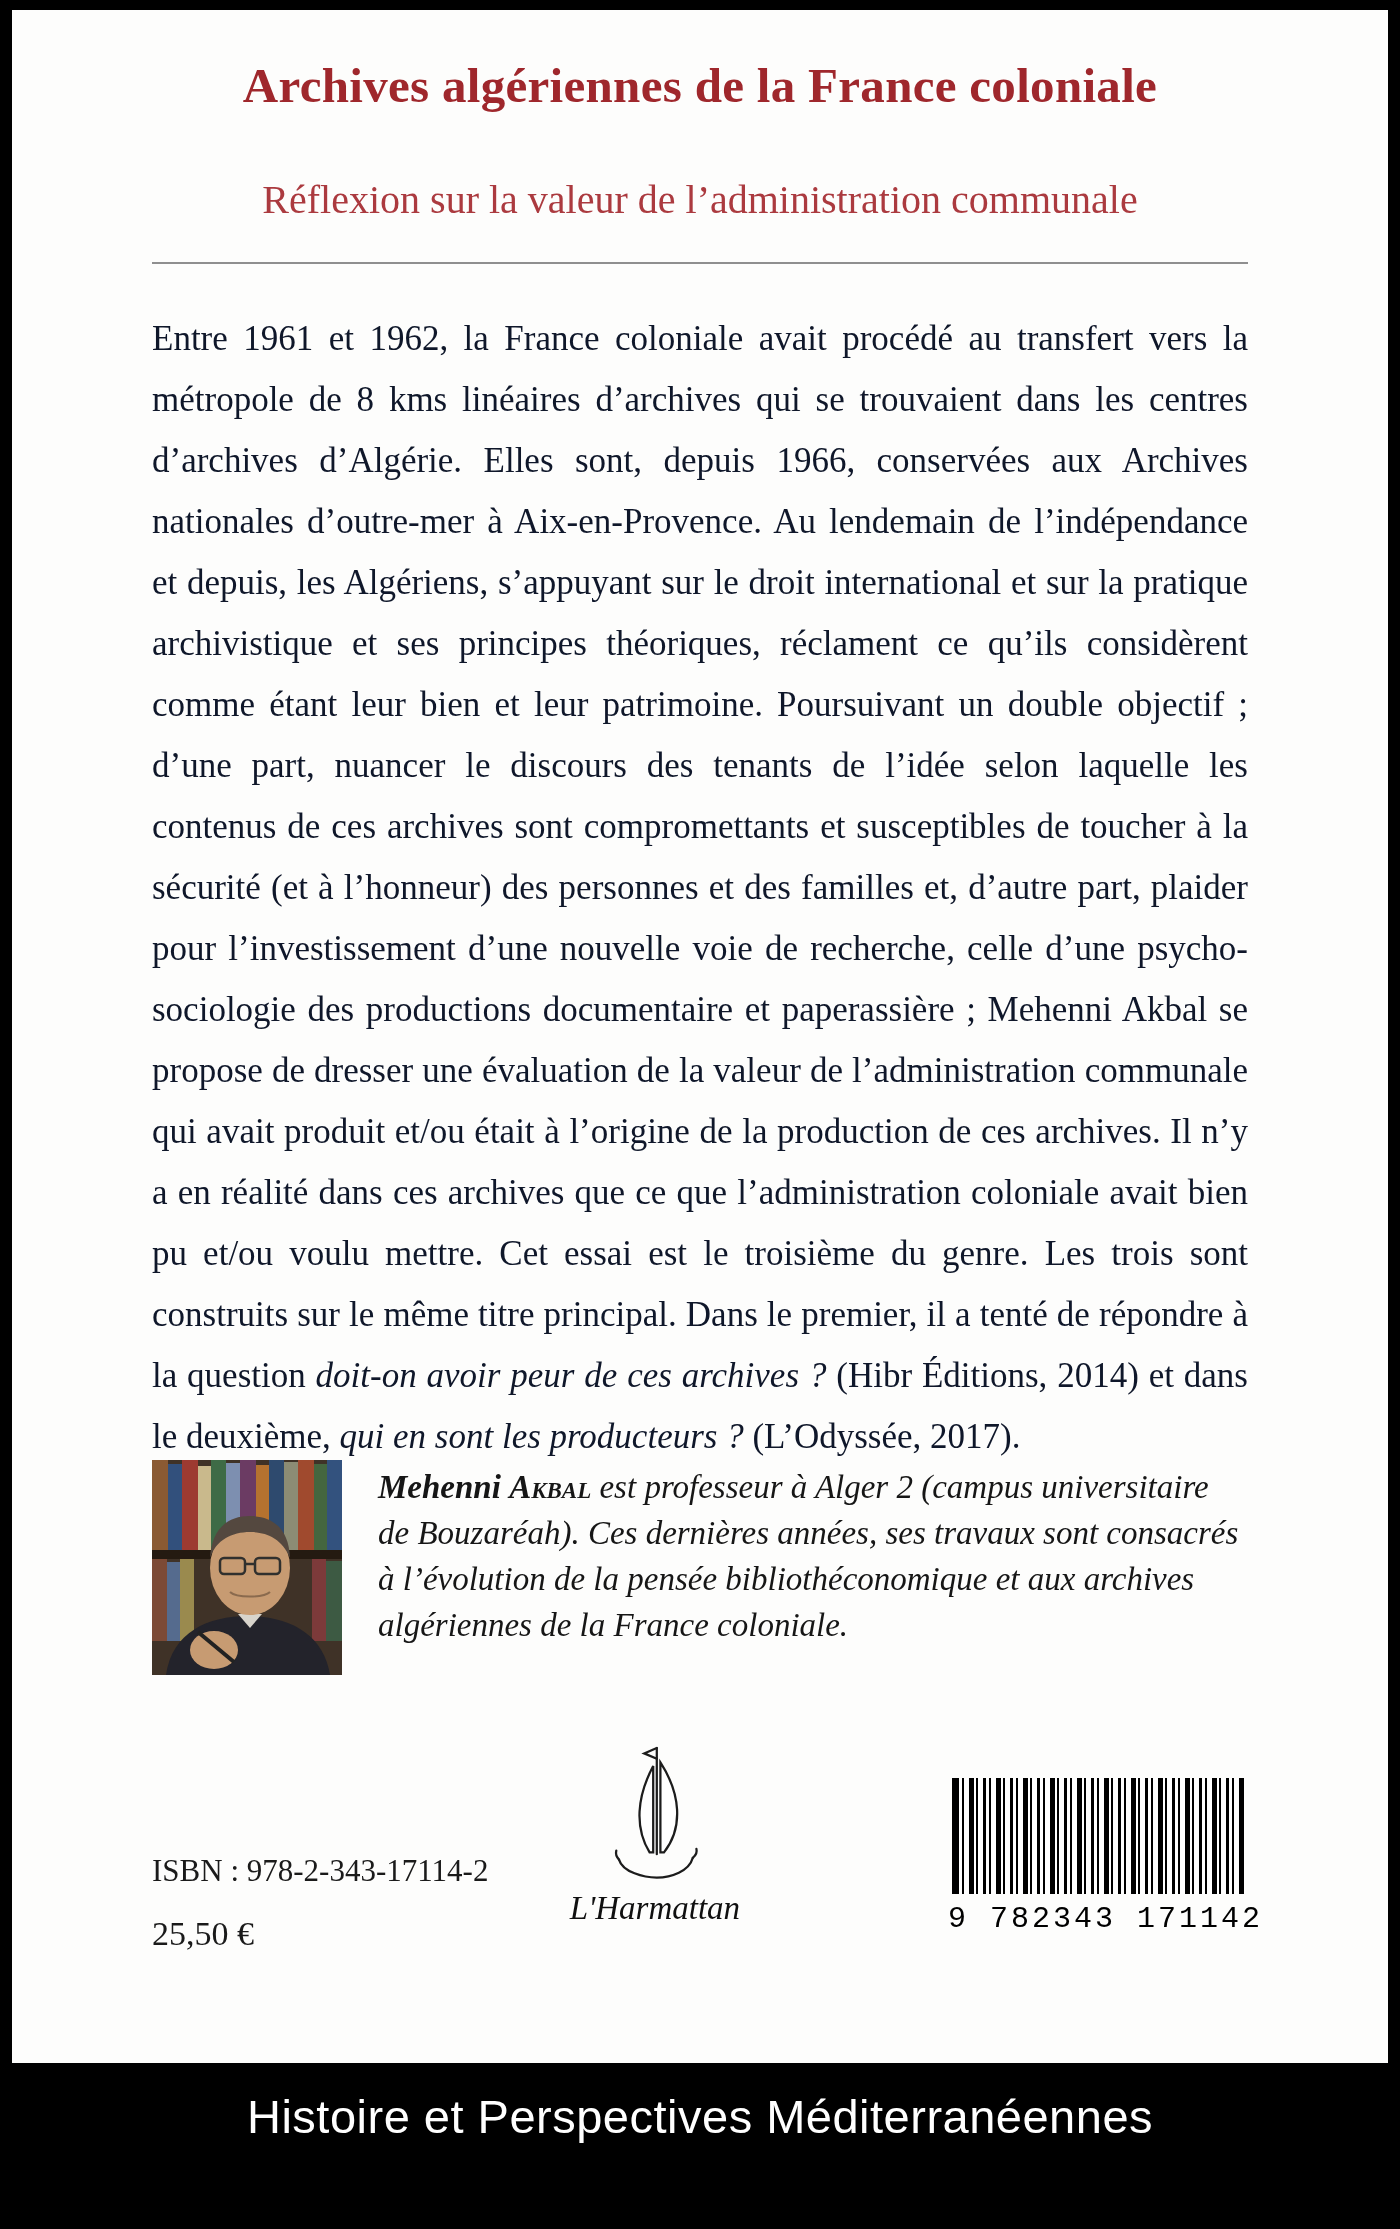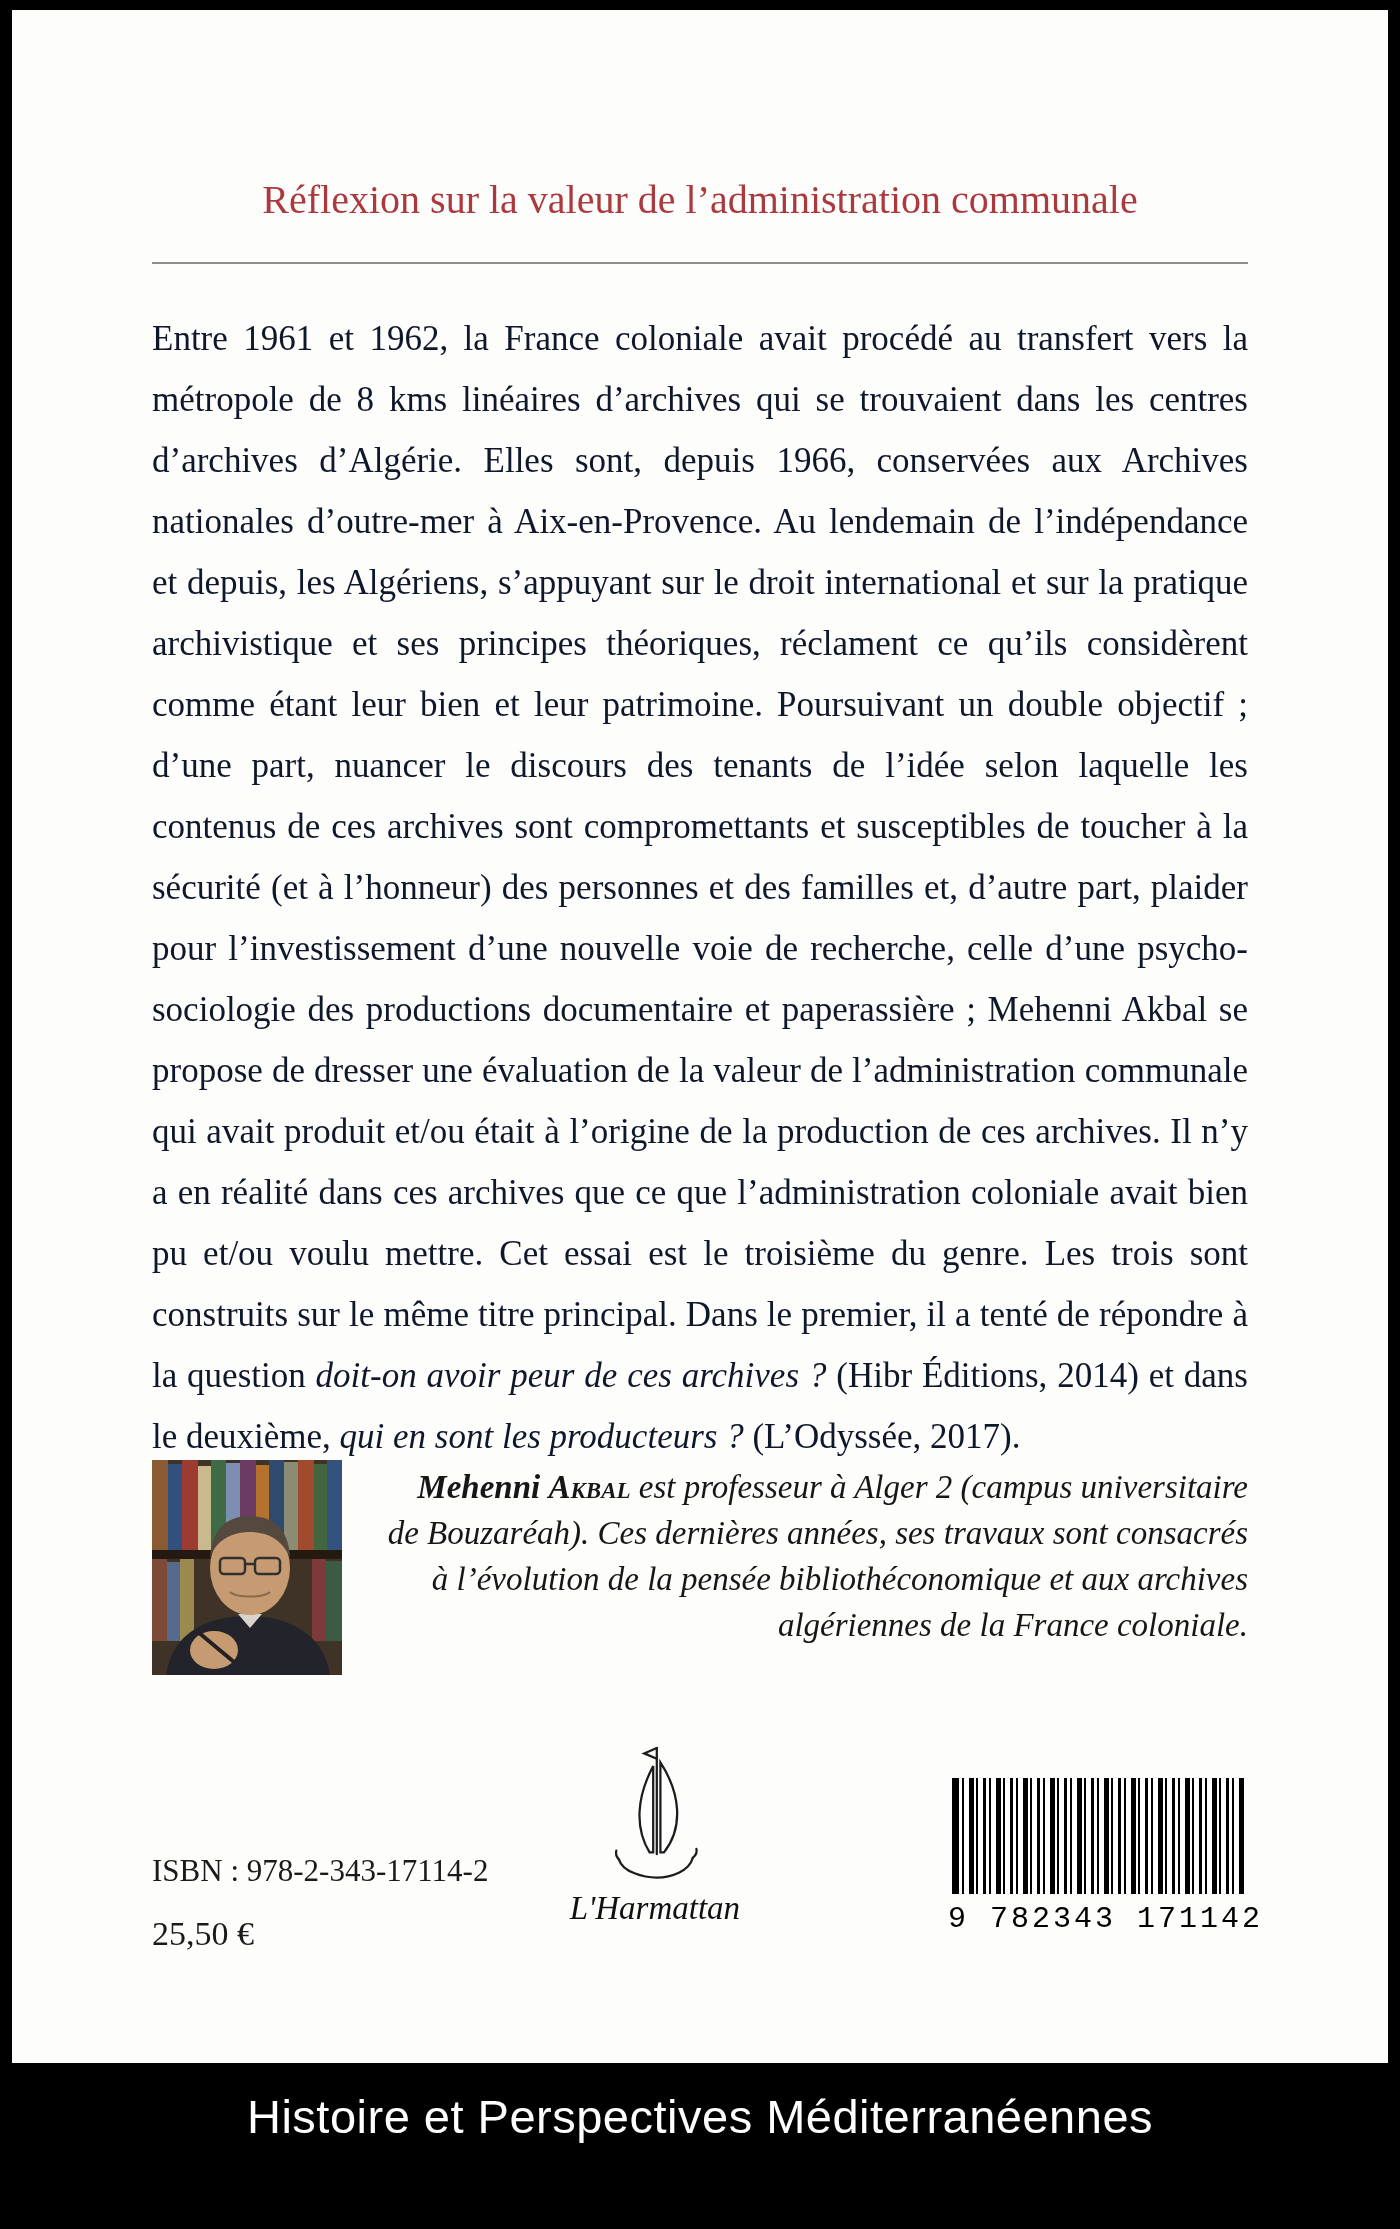--- a/index.html
+++ b/index.html
@@ -28,21 +28,21 @@
   }
 
   .synopsis {
     position:absolute; top:308px; left:152px; width:1096px;
     font-size:35px; line-height:61px; text-align:justify; color:#0f172a;
   }
   .synopsis em { font-style:italic; }
 
   .bio-row {
     position:absolute; top:1460px; left:152px; width:1096px;
-    display:flex; gap:36px; align-items:flex-start;text-align:right;
+    display:flex; gap:36px; align-items:flex-start;
   }
   .photo { width:190px; height:215px; flex:0 0 auto; display:block; }
   .bio-text {
     font-style:italic; font-size:33px; line-height:46px; color:#161616; padding-top:4px;
   }
   .bio-text .author-bold { font-weight:bold; }
   .bio-text .author-last { font-variant:small-caps; }
 
   .isbn-block { position:absolute; left:152px; top:1853px; font-size:31px; color:#1a1a1a; }
   .price { margin-top:26px; font-size:34px; }
@@ -76,20 +76,21 @@
 </style>
 </head>
 <body>
 
 <div class="page">
 
   <div class="edge-top"></div>
   <div class="edge-left"></div>
   <div class="edge-right"></div>
 
+  <h1 class="title">Archives algériennes de la France coloniale</h1>
   <h2 class="subtitle">Réflexion sur la valeur de l’administration communale</h2>
   <hr class="rule">
 
   <p class="synopsis"><span>Entre 1961 et 1962, la France coloniale avait procédé au transfert vers la métropole de 8 kms linéaires d’archives qui se trouvaient dans les centres d’archives d’Algérie. Elles sont, depuis 1966, conservées aux Archives nationales d’outre-mer à Aix-en-Provence. Au lendemain de l’indépendance et depuis, les Algériens, s’appuyant sur le droit international et sur la pratique archivistique et ses principes théoriques, réclament ce qu’ils considèrent comme étant leur bien et leur patrimoine. Poursuivant un double objectif ; d’une part, nuancer le discours des tenants de l’idée selon laquelle les contenus de ces archives sont compromettants et susceptibles de toucher à la sécurité (et à l’honneur) des personnes et des familles et, d’autre part, plaider pour l’investissement d’une nouvelle voie de recherche, celle d’une psycho-sociologie des productions documentaire et paperassière ; Mehenni Akbal se propose de dresser une évaluation de la valeur de l’administration communale qui avait produit et/ou était à l’origine de la production de ces archives. Il n’y a en réalité dans ces archives que ce que l’administration coloniale avait bien pu et/ou voulu mettre. Cet essai est le troisième du genre. Les trois sont construits sur le même titre principal. Dans le premier, il a tenté de répondre à la question </span><em>doit-on avoir peur de ces archives ?</em><span> (Hibr Éditions, 2014) et dans le deuxième, </span><em>qui en sont les producteurs ?</em><span> (L’Odyssée, 2017).</span></p>
 
   <div class="bio-row">
     <svg class="photo" viewBox="0 0 190 215" aria-hidden="true">
       <rect width="190" height="215" fill="#3f3227"></rect>
       <g>
         <rect x="0" y="0" width="16" height="90" fill="#8a5a33"></rect>

